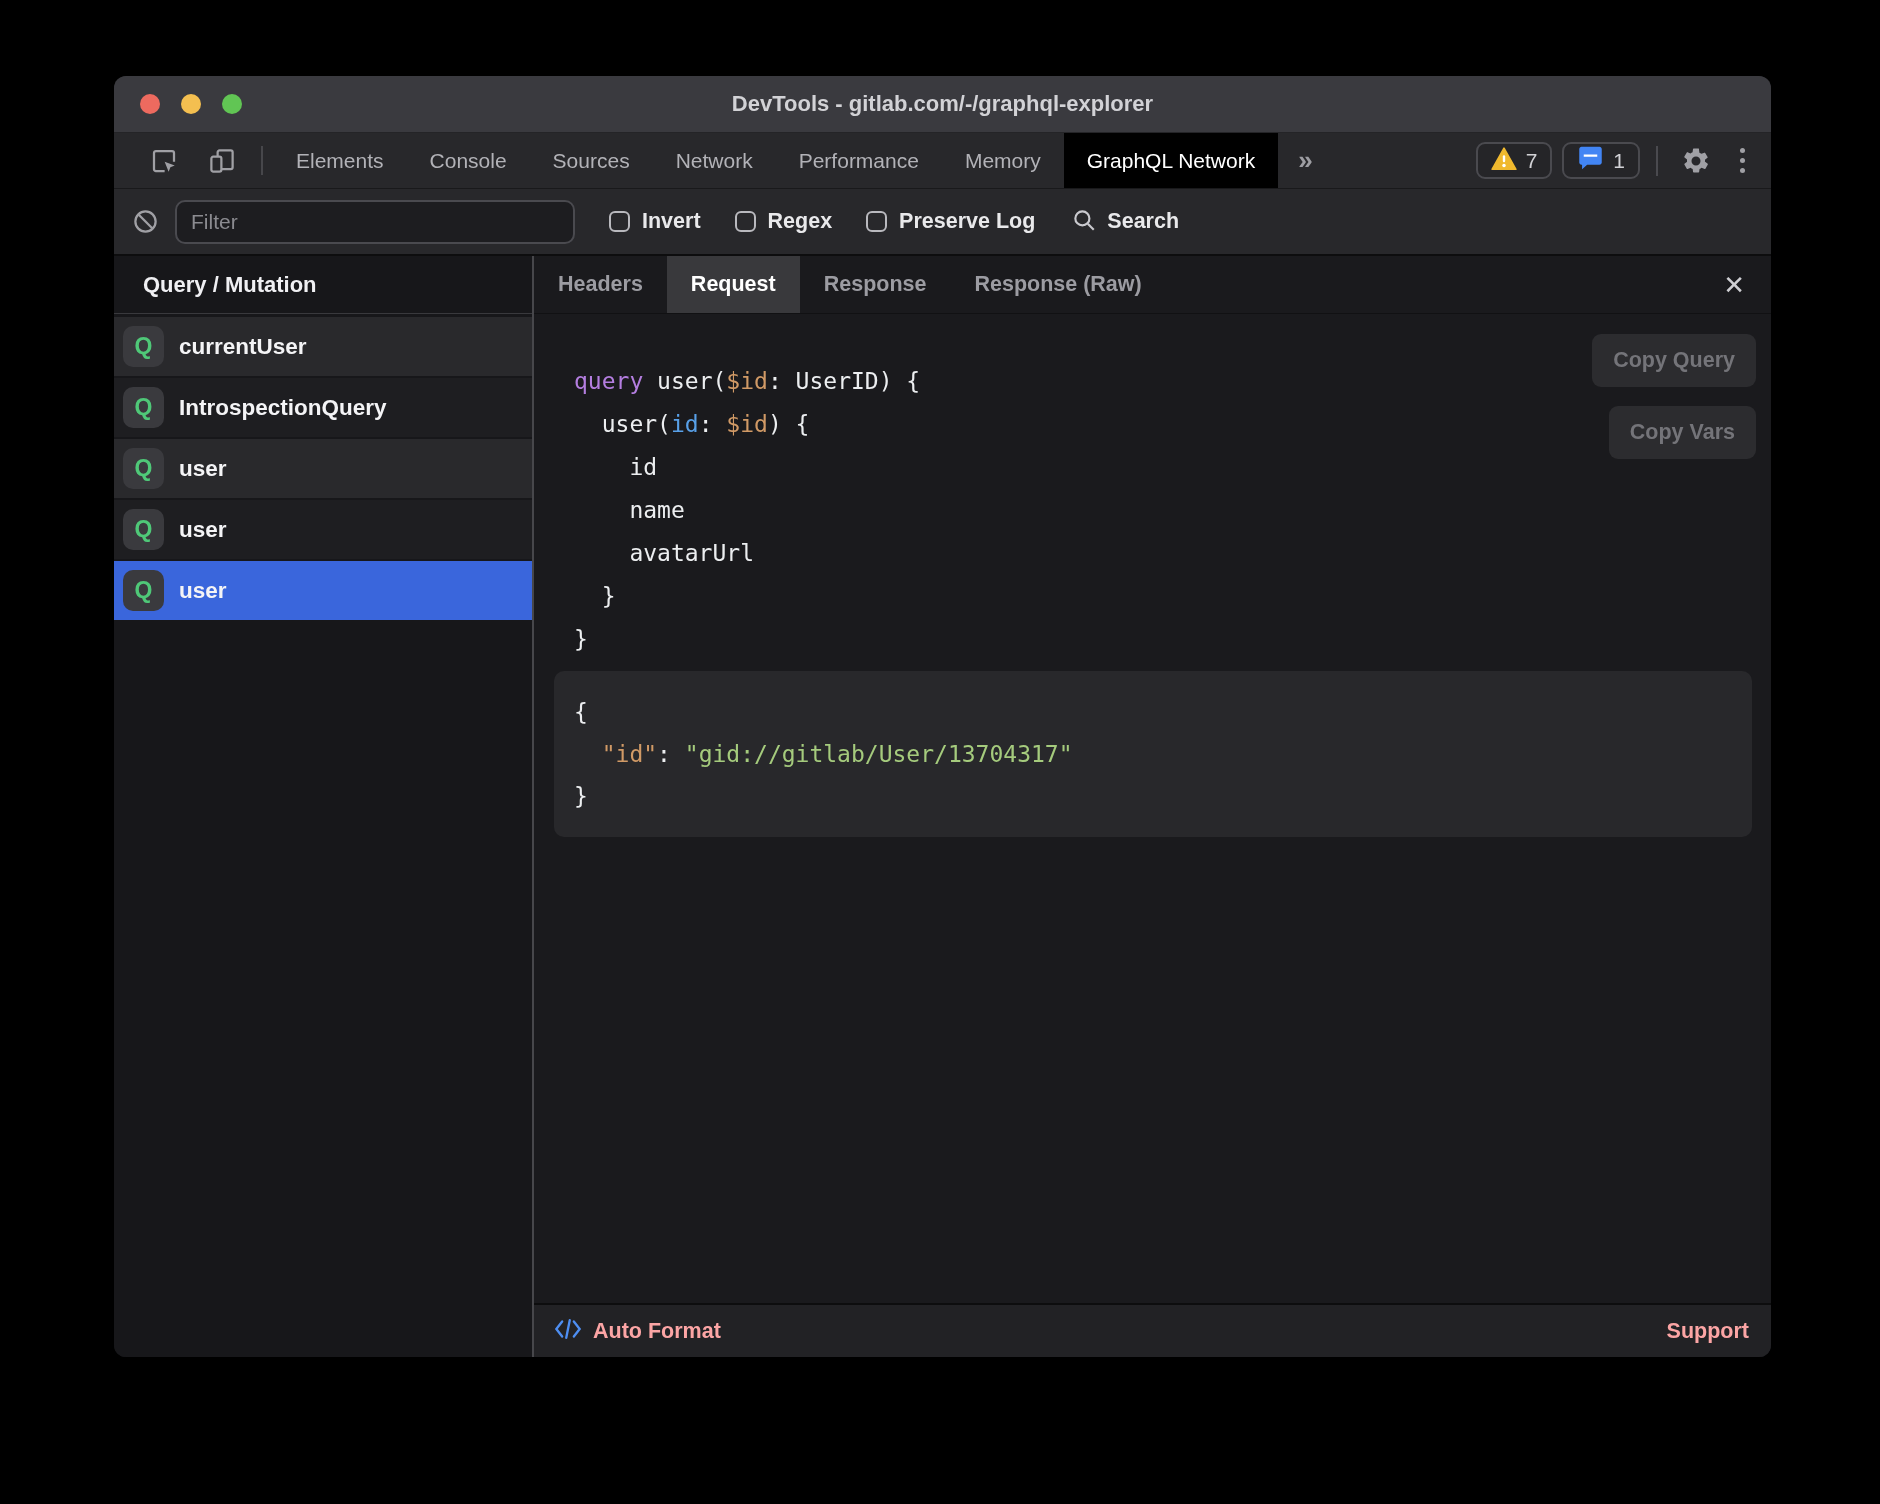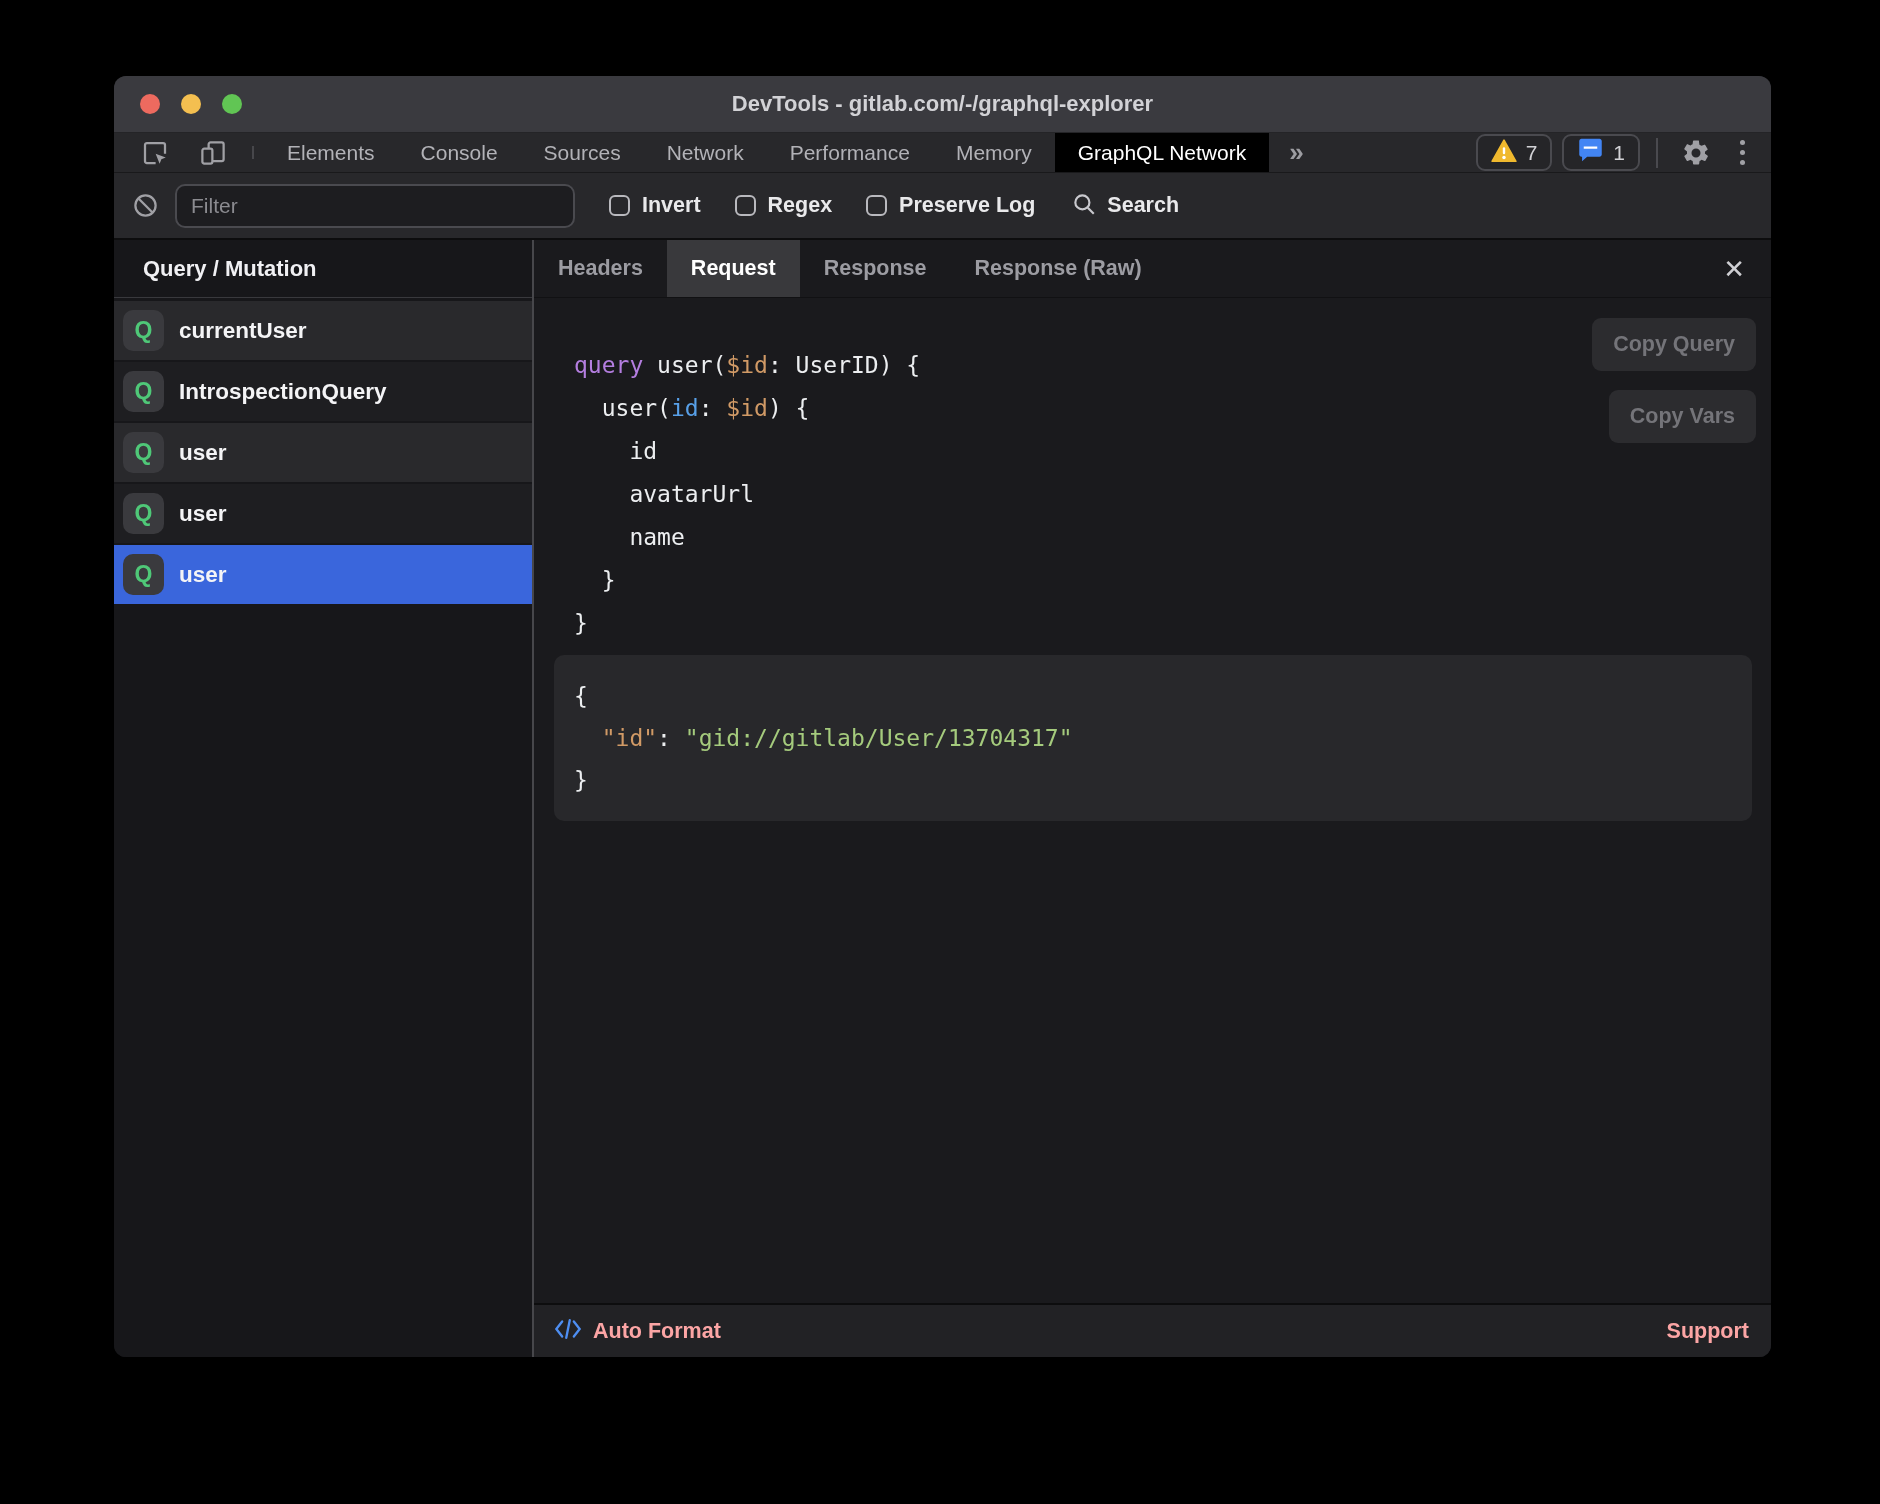--- a/index.html
+++ b/index.html
@@ -12,22 +12,22 @@
 
   
   .titlebar { height:57px; flex:none; background:#3a3a3f; border-bottom:1px solid #242427;
               display:flex; align-items:center; justify-content:center; position:relative; }
   .traffic { position:absolute; left:26px; top:0; height:100%; display:flex; align-items:center; gap:21px; }
   .dot { width:20px; height:20px; border-radius:50%; }
   .dot.red{background:#ed6a5f}.dot.yellow{background:#f4bf50}.dot.green{background:#61c554}
   .title { font-size:22px; font-weight:bold; color:#d2d2d6; }
 
   
-  .tabbar { height:40px; flex:none; background:#28282b; border-bottom:1px solid #19191b;
-            display:flex; align-items:stretch; padding-left:12px; }
+  .tabbar { height:56px; flex:none; background:#28282b; border-bottom:1px solid #19191b;
+            display:flex; align-items:stretch; padding-left:21px; }
   .icon-btn { width:58px; display:flex; align-items:center; justify-content:center; }
   .vsep { width:2px; background:#47474b; margin:13px 10px; }
   .tab { display:flex; align-items:center; padding:0 23px; font-size:21px; color:#b2b2b7; white-space:nowrap; }
   .tab.active { background:#000; color:#fff; }
   .overflow { display:flex; align-items:center; padding:0 20px; color:#9d9da2; font-size:26px; font-weight:bold; }
   .tab-right { margin-left:auto; display:flex; align-items:center; gap:10px; padding-right:14px; }
   .pill { display:flex; align-items:center; gap:9px; height:37px; padding:0 13px;
           border:2px solid #4a4a4f; border-radius:9px; background:#252528; }
   .pill .num { font-size:21px; color:#d2d2d6; }
   .vsep2 { width:2px; height:30px; background:#4a4a4f; margin:0 6px; }
@@ -234,22 +234,22 @@
       <div class="panel-body">
         <div class="copy-stack">
           <button class="copy-btn">Copy Query</button>
           <button class="copy-btn">Copy Vars</button>
         </div>
 
         <div class="code query-code">
           <div class="cl"><span class="kw">query</span><span class="pl"> user(</span><span class="var">$id</span><span class="pl">: UserID) {</span></div>
           <div class="cl"><span class="pl">  user(</span><span class="attr">id</span><span class="pl">: </span><span class="var">$id</span><span class="pl">) {</span></div>
           <div class="cl"><span class="pl">    id</span></div>
+          <div class="cl"><span class="pl">    name</span></div>
           <div class="cl"><span class="pl">    avatarUrl</span></div>
-          <div class="cl"><span class="pl">    name</span></div>
           <div class="cl"><span class="pl">  }</span></div>
           <div class="cl"><span class="pl">}</span></div>
         </div>
 
         <div class="vars-box code">
           <div class="cl"><span class="pl">{</span></div>
           <div class="cl"><span class="pl">  </span><span class="key">"id"</span><span class="pl">: </span><span class="str">"gid://gitlab/User/13704317"</span></div>
           <div class="cl"><span class="pl">}</span></div>
         </div>
       </div>

